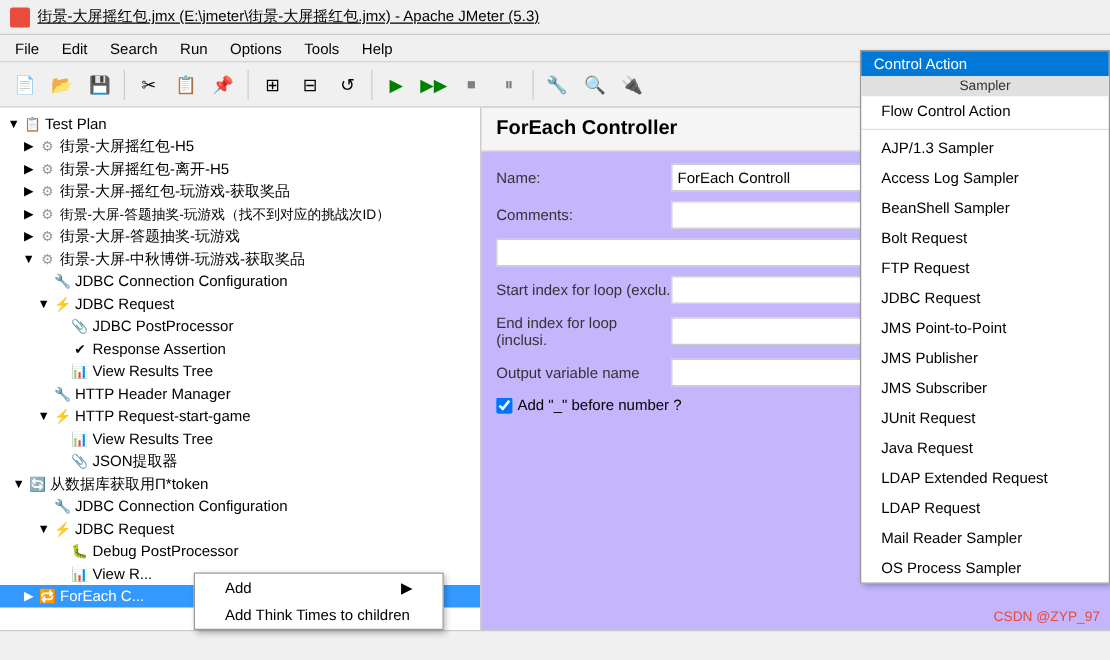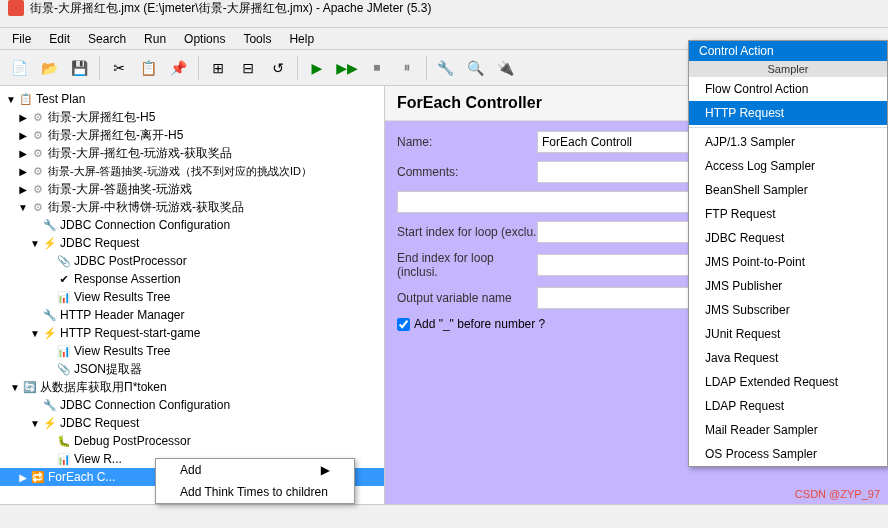--- a/index.html
+++ b/index.html
@@ -11,24 +11,25 @@
       height: 528px;
       overflow: hidden;
       position: relative;
     }
 
     
     .title-bar {
       background: #f0f0f0;
       height: 28px;
       display: flex;
-      align-items: flex-start;
+      align-items: center;
       padding: 0 8px;
       border-bottom: 1px solid #ccc;
       font-size: 12px;
+      text-decoration: underline;
     }
     .title-bar-icon {
       width: 16px;
       height: 16px;
       margin-right: 6px;
       background: #e74c3c;
       border-radius: 2px;
     }
 
     
@@ -488,34 +489,34 @@
       <span>Control Action</span>
     </div>
 
     <div class="right-menu-item highlighted" style="background:#e0e0e0; color:#333; font-weight:normal; padding:2px 8px; font-size:11px; cursor:default;">
       <span>Sampler</span>
     </div>
 
     <div class="right-menu-item">
       <span>Flow Control Action</span>
     </div>
-    <div class="right-menu-item" style="background:#0078d7; color:white;">
-      <span>HTTP Request</span>
-    </div>
     <div class="right-menu-sep"></div>
     <div class="right-menu-item">
       <span>AJP/1.3 Sampler</span>
     </div>
     <div class="right-menu-item">
       <span>Access Log Sampler</span>
     </div>
     <div class="right-menu-item">
       <span>BeanShell Sampler</span>
     </div>
     <div class="right-menu-item">
+      <span>Bolt Request</span>
+    </div>
+    <div class="right-menu-item">
       <span>FTP Request</span>
     </div>
     <div class="right-menu-item">
       <span>JDBC Request</span>
     </div>
     <div class="right-menu-item">
       <span>JMS Point-to-Point</span>
     </div>
     <div class="right-menu-item">
       <span>JMS Publisher</span>

